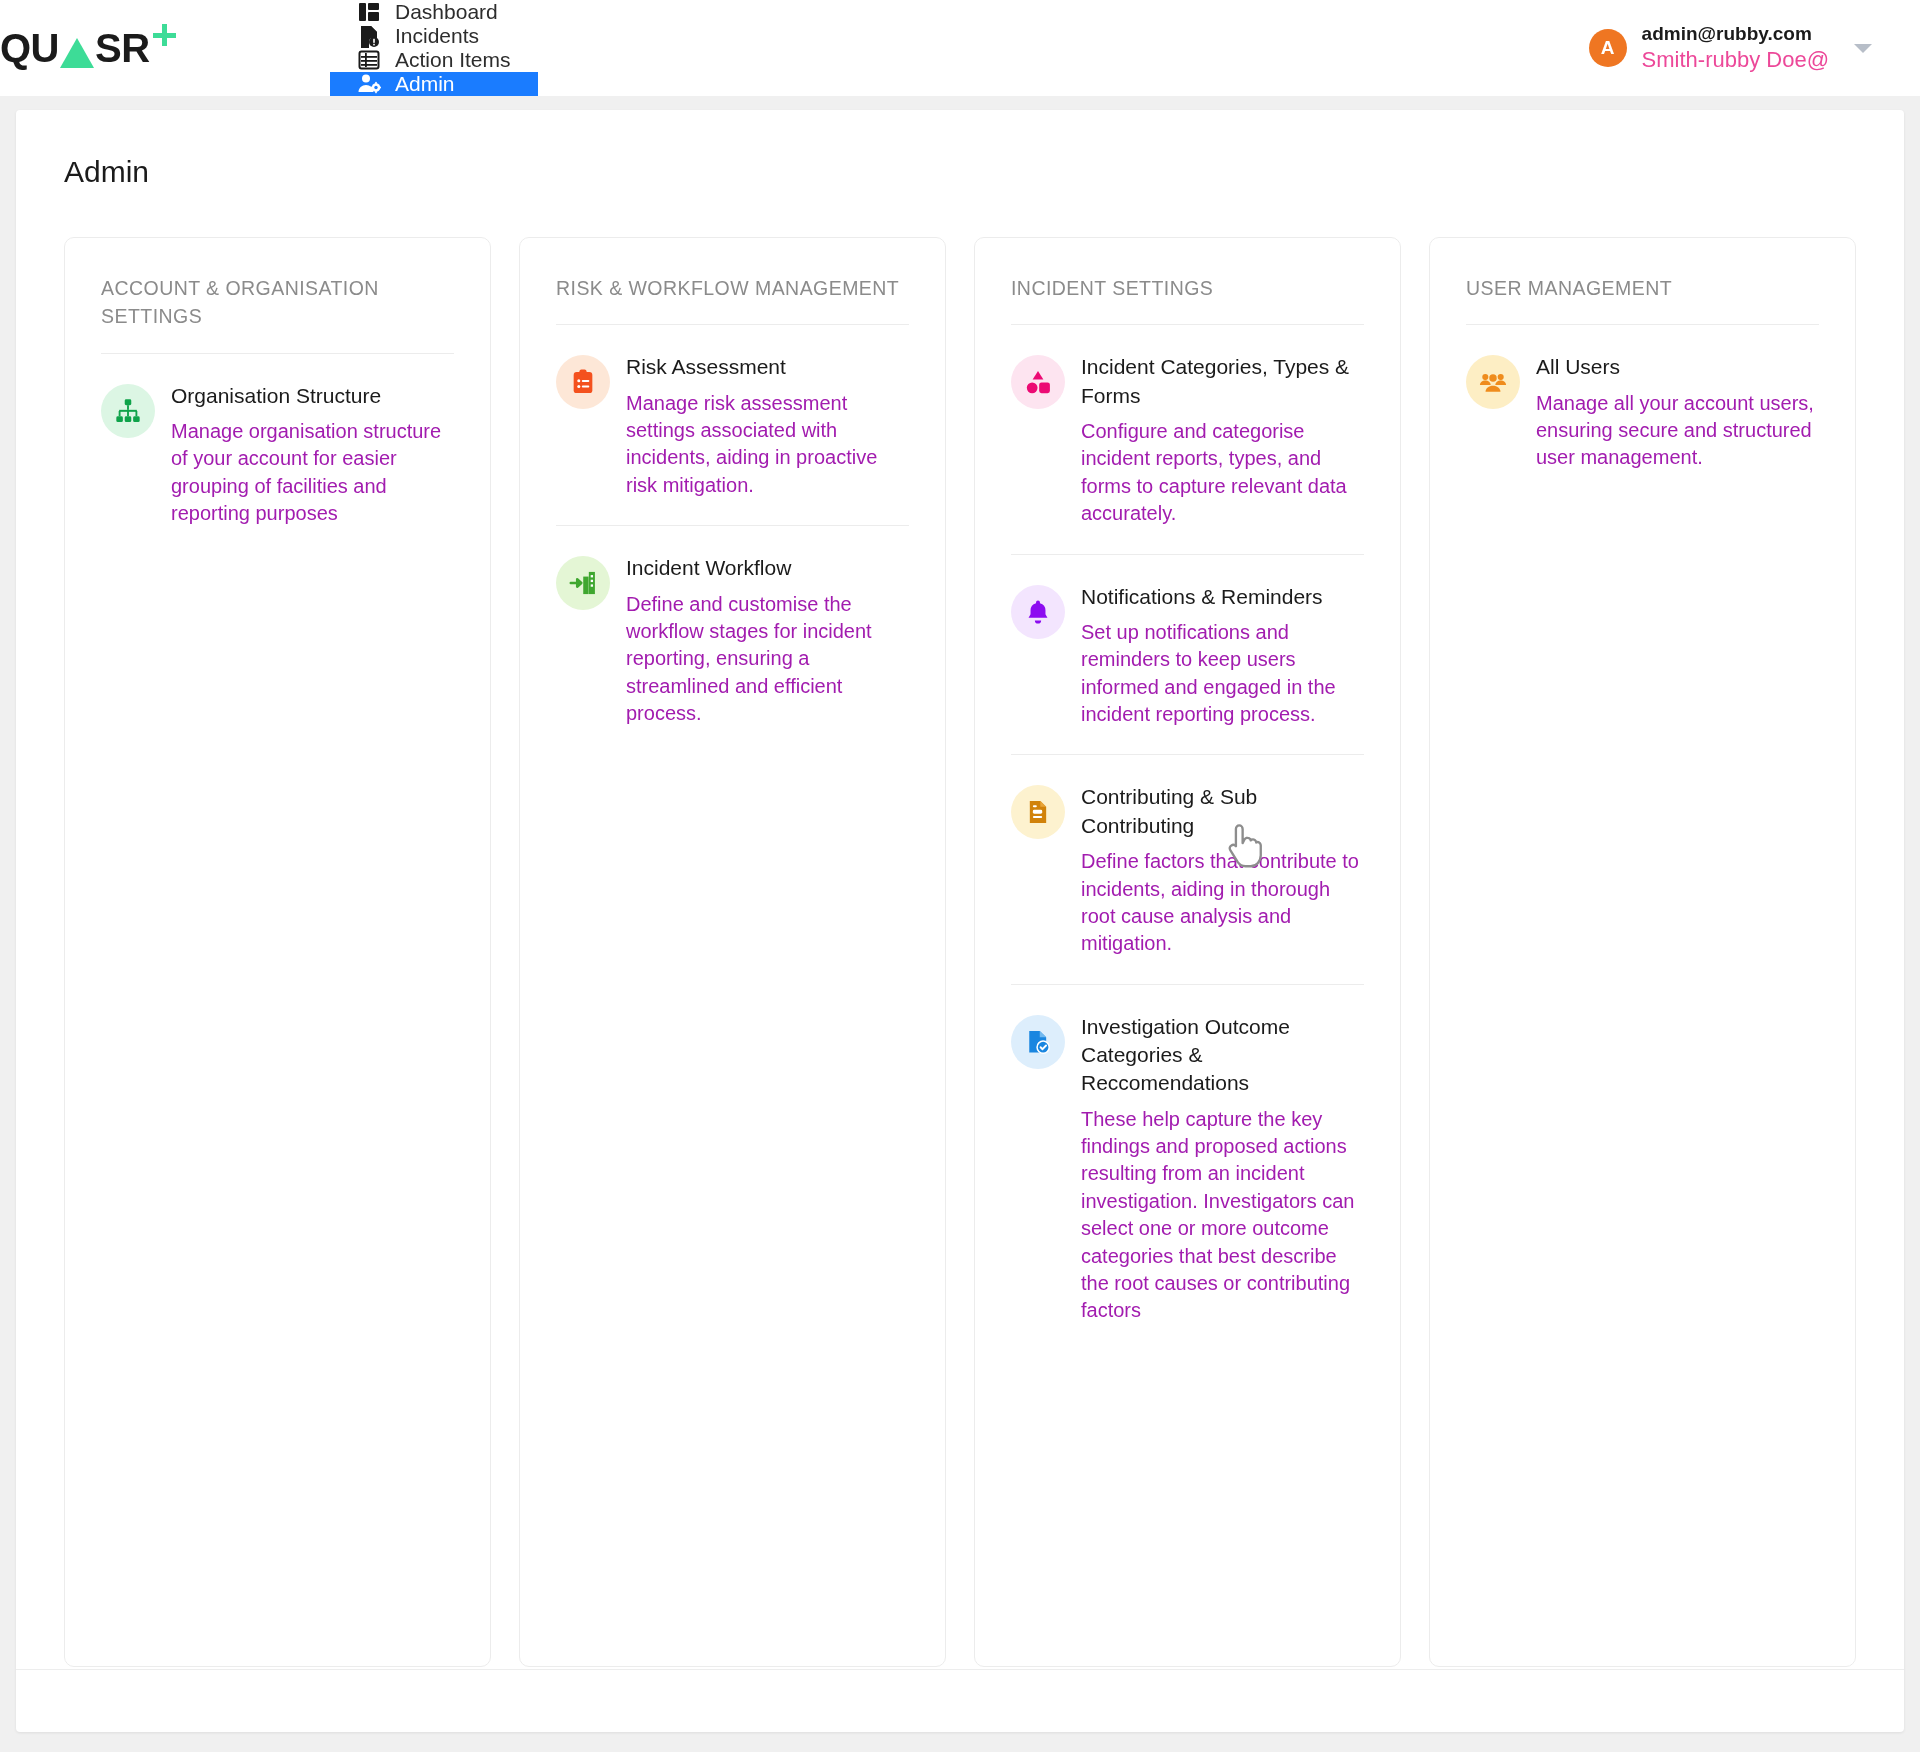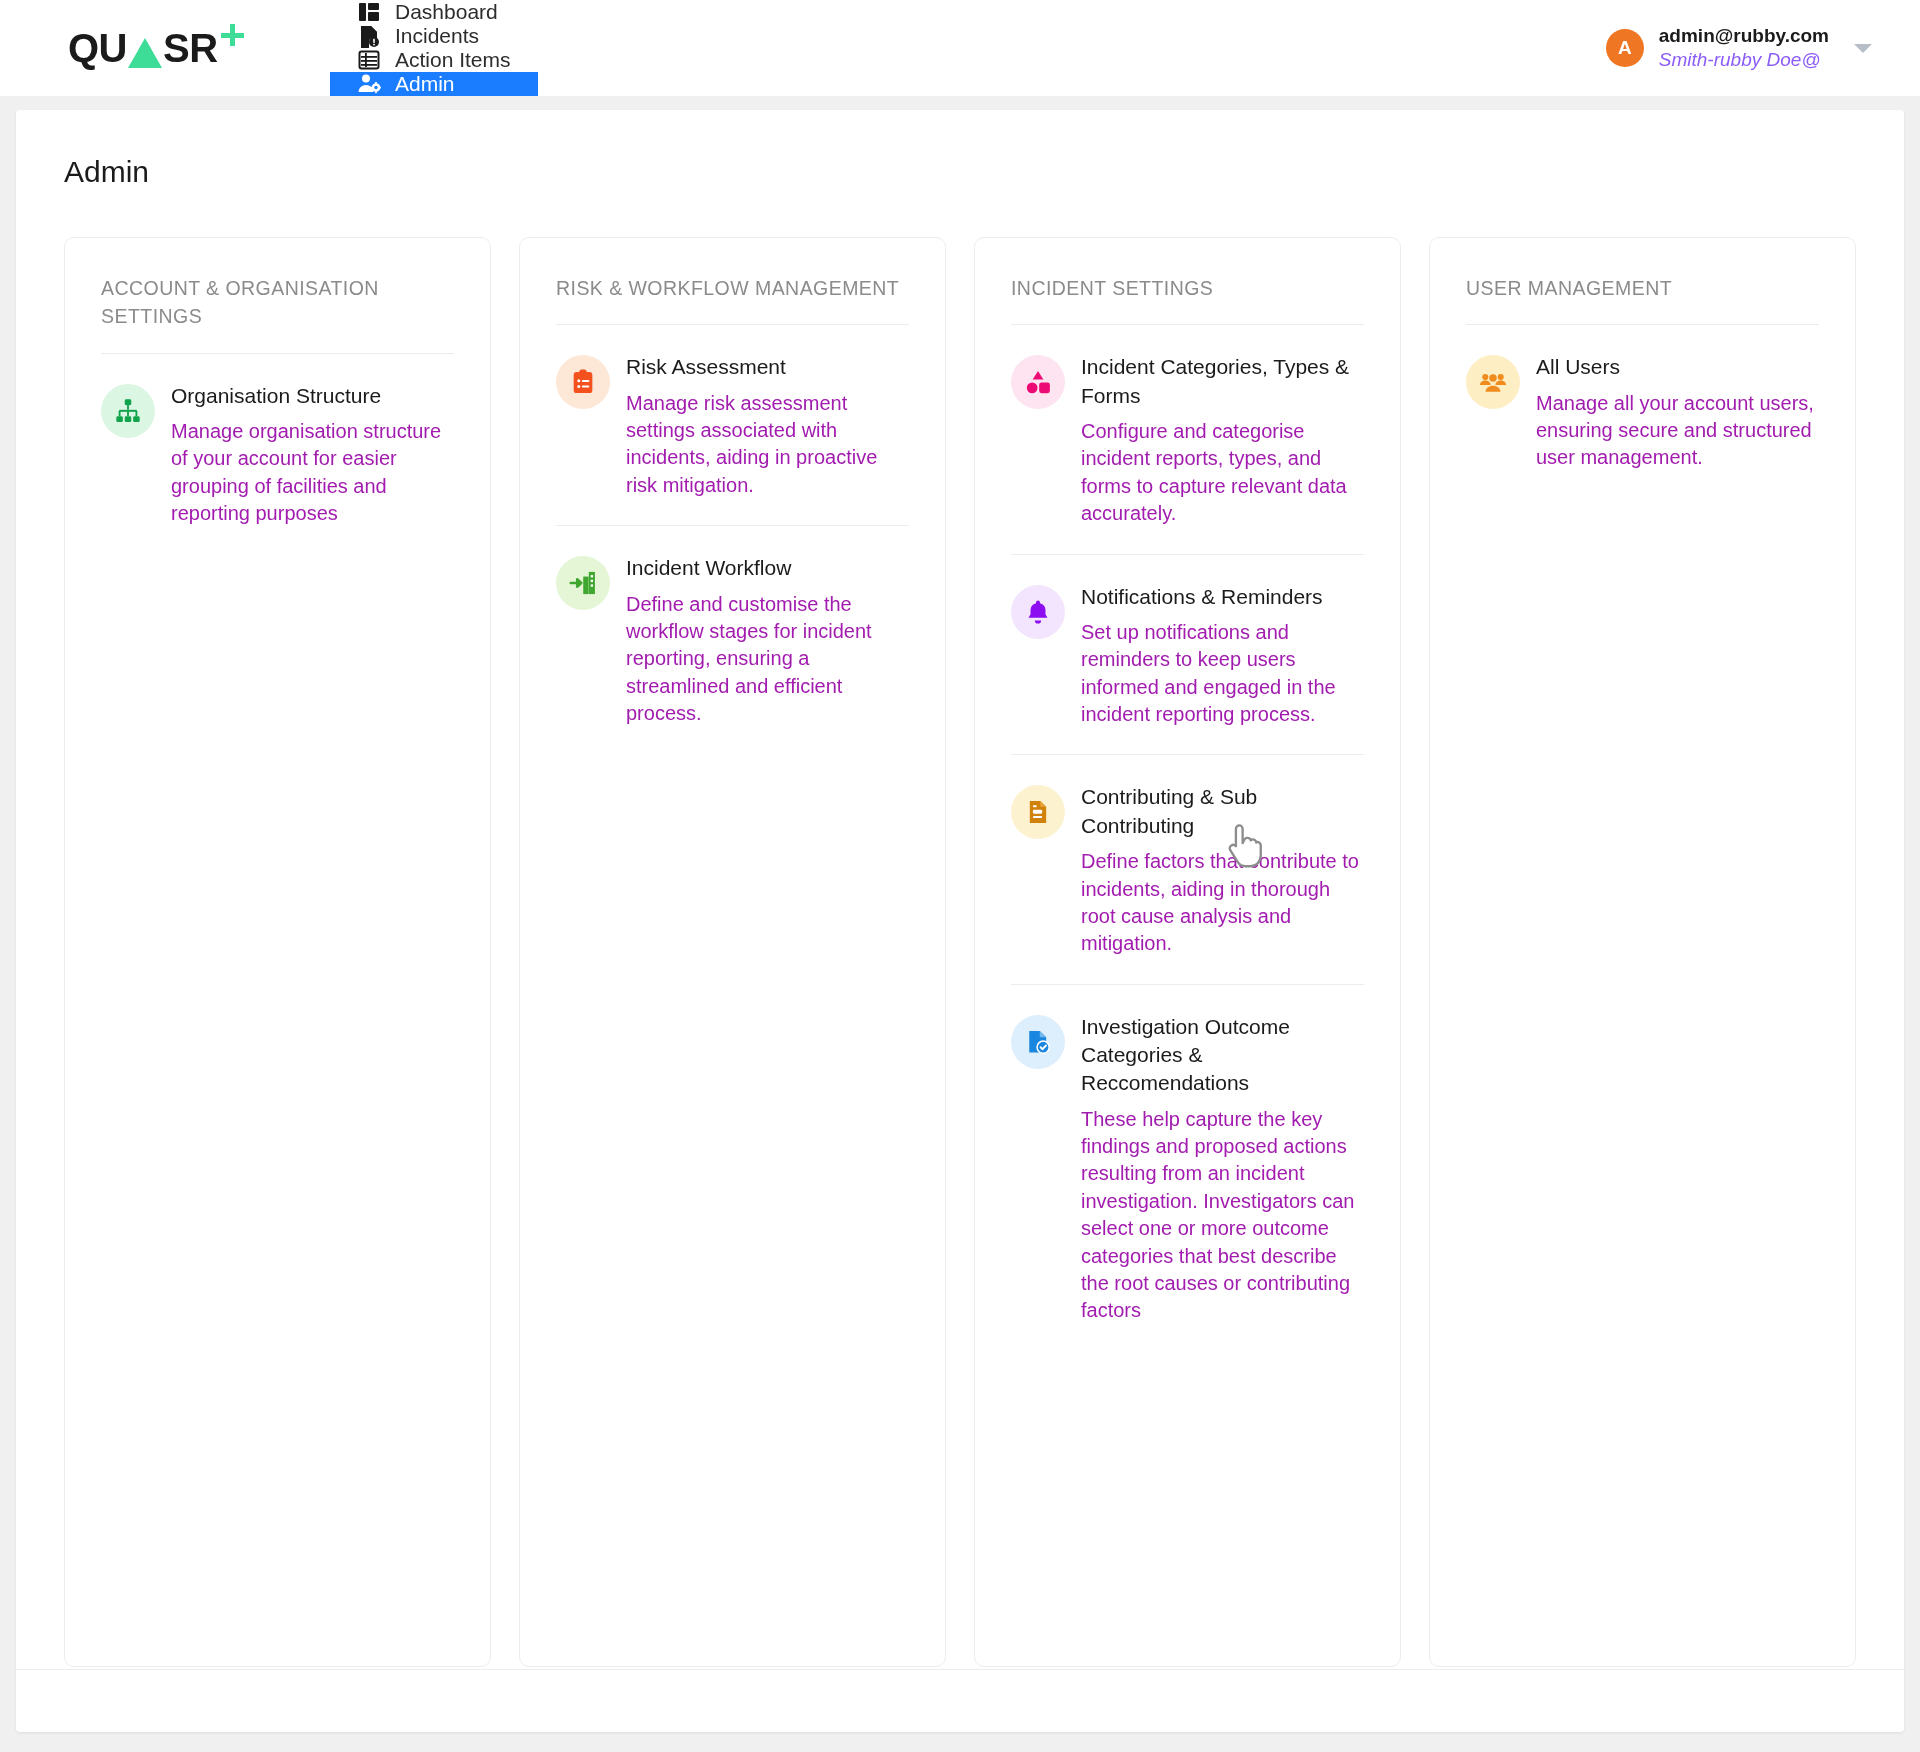--- a/index.html
+++ b/index.html
@@ -9,21 +9,21 @@
     font-family: "Liberation Sans", sans-serif;
     -webkit-font-smoothing: antialiased;
   }
   .page { width: 1920px; height: 1752px; position: relative; overflow: hidden; background:#f0f0f0;}
 
   
   .navbar {
     height: 96px; background: #ffffff; display: flex; align-items: stretch;
     position: relative; z-index: 5;
   }
-  .logo-wrap { width: 330px; display:flex; align-items:center; padding-left: 68px; }
+  .logo-wrap { width: 330px; display:flex; align-items:center; }
   .logo { display:flex; align-items:flex-start; font-size: 40px; font-weight: 700; letter-spacing:-0.5px; color:#1b1b1b; line-height:1;}
   .logo .tri { position:relative; width:34px; height:30px; margin: 10px 1px 0 1px; display:inline-block;}
   .logo .tri::after{
     content:""; position:absolute; left:0; bottom:0;
     border-left: 17px solid transparent; border-right: 17px solid transparent;
     border-bottom: 30px solid #3ddc97;
   }
   .logo .plus { position:relative; width:26px; height:26px; margin-left:3px; margin-top:-4px;}
   .logo .plus::before{content:"";position:absolute;left:9px;top:0;width:5px;height:22px;background:#3ddc97;}
   .logo .plus::after{content:"";position:absolute;left:0;top:9px;width:23px;height:5px;background:#3ddc97;}
@@ -39,21 +39,21 @@
   .nav-icon svg { display:block; }
 
   .nav-spacer { flex:1 1 auto; }
   .profile { display:flex; align-items:center; gap:15px; padding-right:48px; cursor:pointer;}
   .avatar {
     width:38px;height:38px;border-radius:50%; background:#ef7622; color:#fff;
     display:flex;align-items:center;justify-content:center;font-size:19px;font-weight:600;
   }
   .profile-text { line-height:1.25; }
   .profile-email { font-size:19px; font-weight:700; color:#1b1b1b; }
-  .profile-name  { font-size:19px; color:#8b5cf6;font-style:italic; }
+  .profile-name  { font-size:22px; color:#ec4899; }
   .caret { width:0;height:0;border-left:9px solid transparent;border-right:9px solid transparent;border-top:9px solid #b7bec8; margin-left:10px;}
 
   
   .shell {
     position:absolute; left:16px; top:110px; width:1888px; height:1622px;
     background:#ffffff; border-radius:4px; box-shadow:0 1px 3px rgba(0,0,0,.08);
     overflow:hidden;
   }
   .page-title { font-size:30px; color:#1b1b1b; padding: 45px 0 0 48px; font-weight:400;}
 

